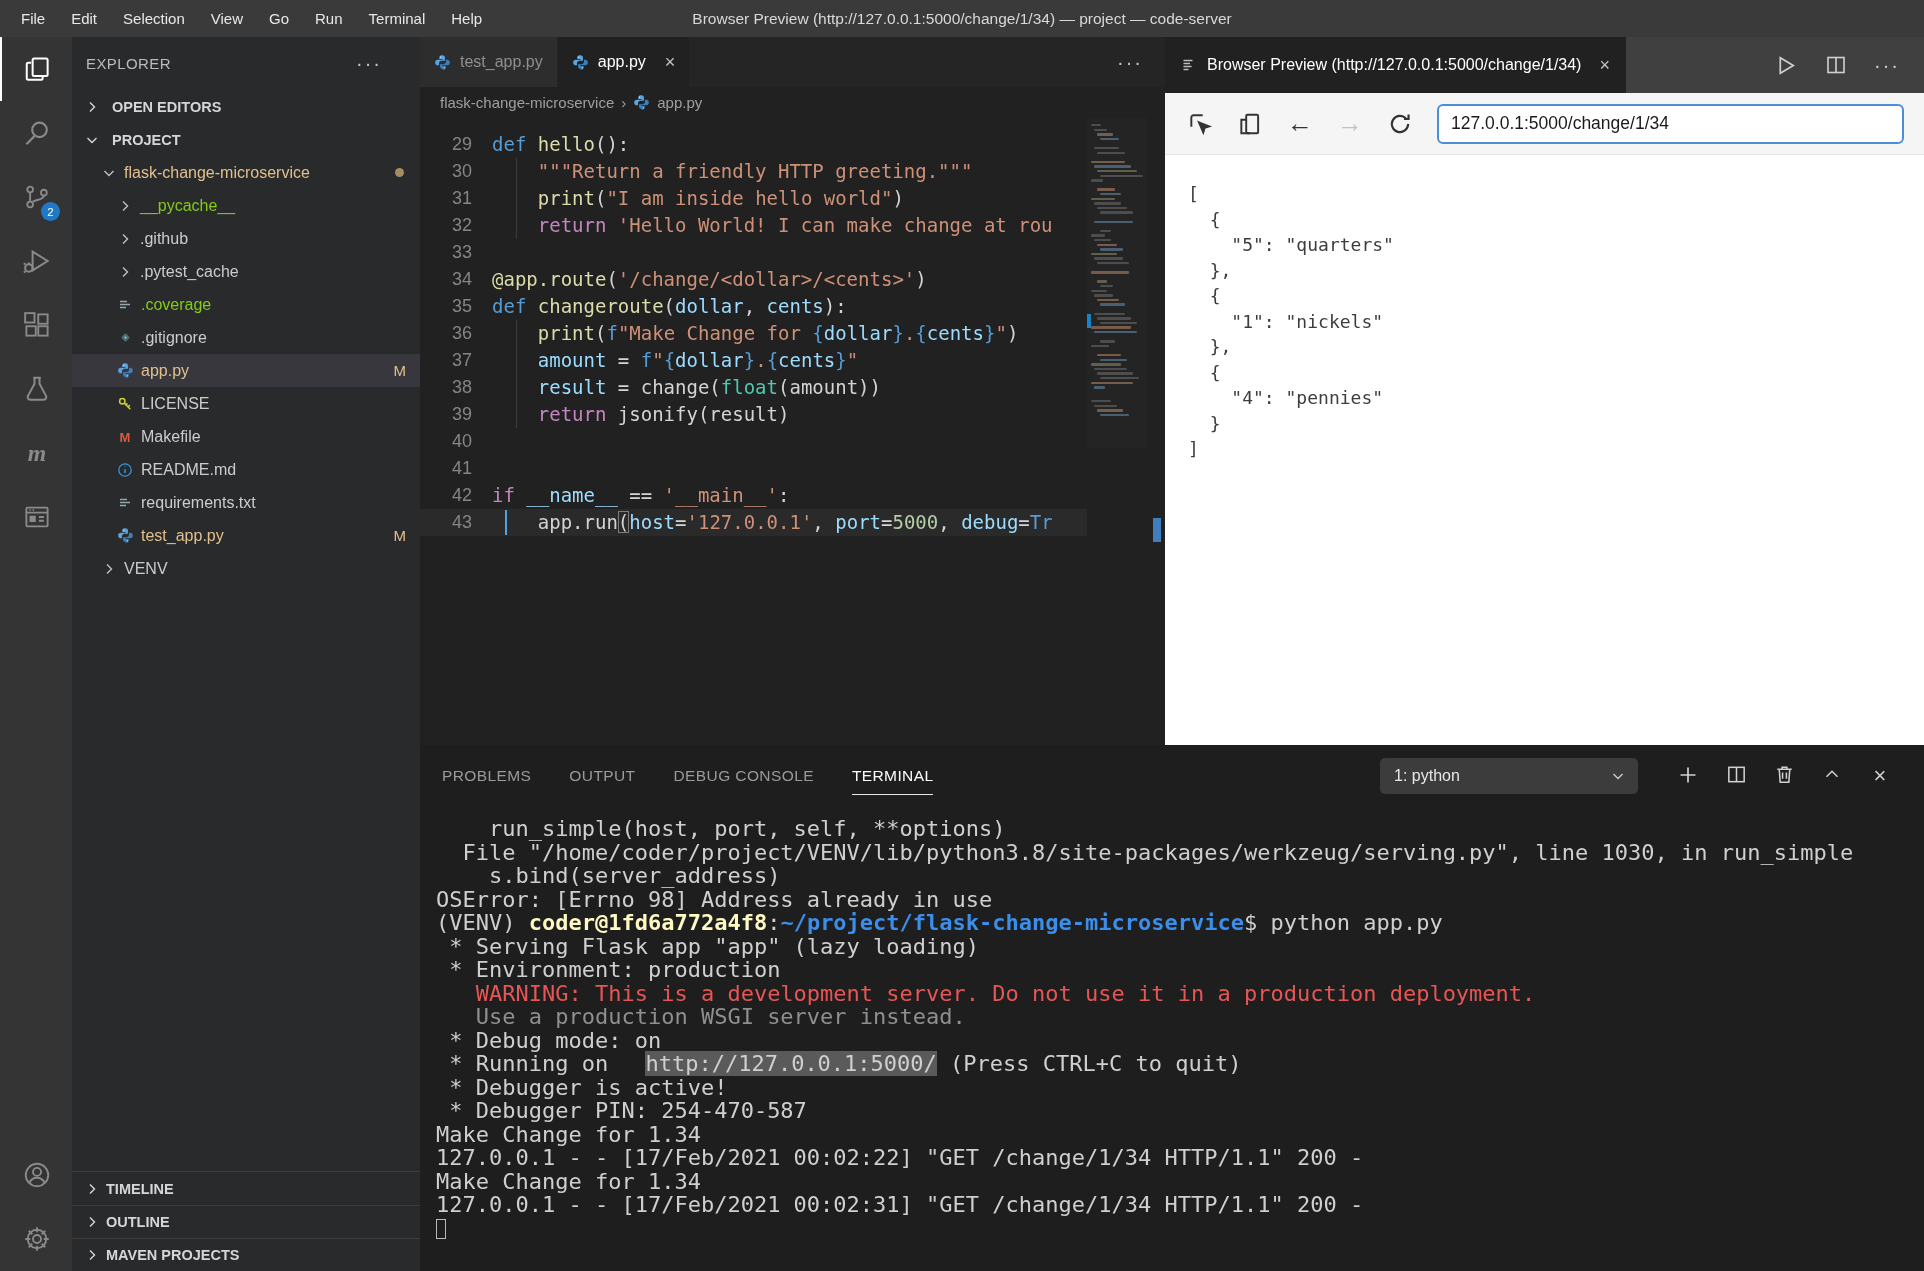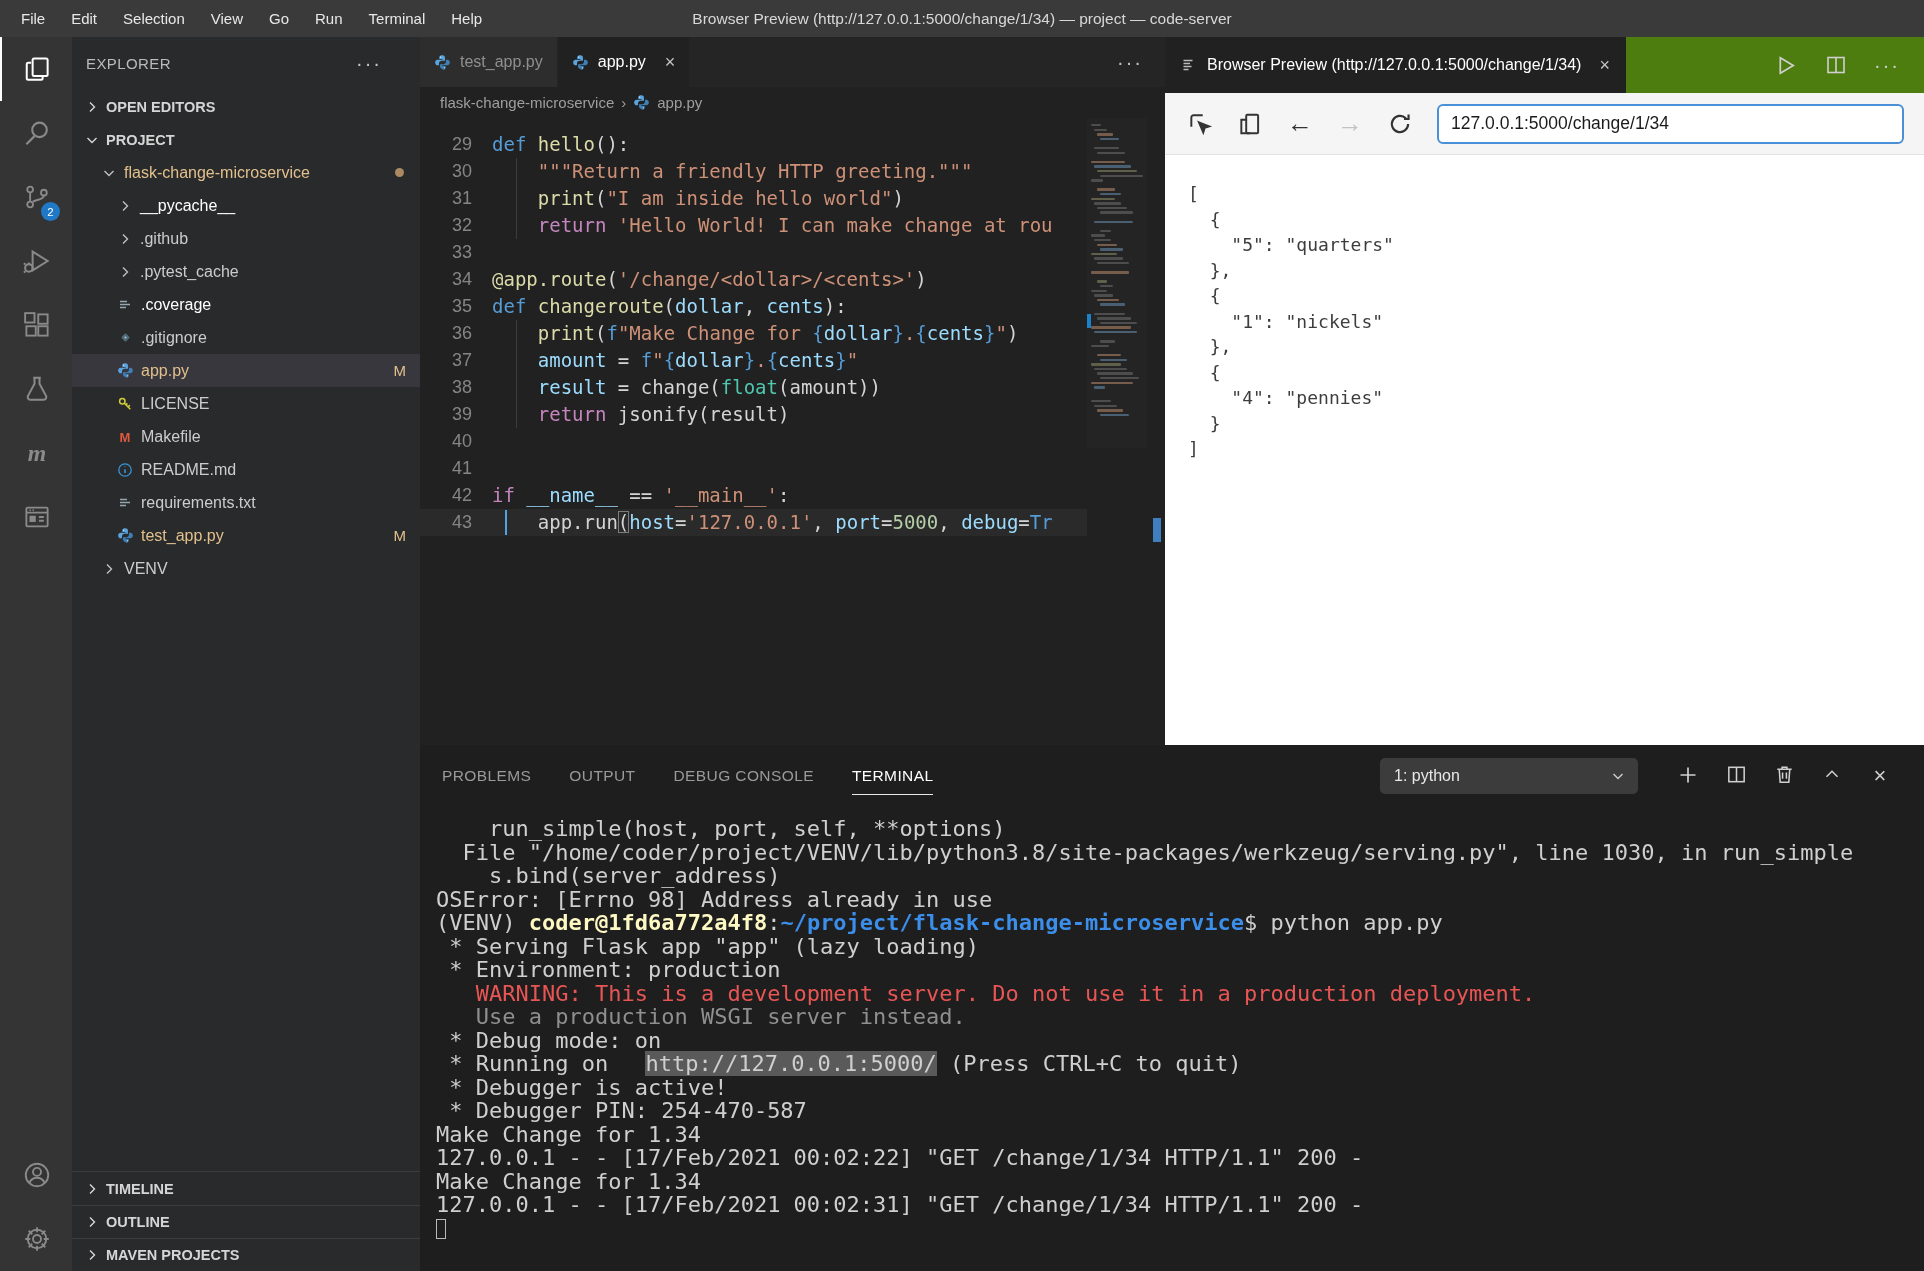--- a/index.html
+++ b/index.html
@@ -24,30 +24,30 @@
   .ab-item.active { color:#ffffff; border-left:2px solid #ffffff; }
   .ab-badge { position:absolute; right:12px; bottom:8px; min-width:19px; height:19px; border-radius:10px;
               background:#2079c7; color:#fff; font-size:11.5px; display:flex; align-items:center; justify-content:center; }
   .ab-spacer { flex:1; }
 
   
   .sidebar { width:348px; background:#292a2b; display:flex; flex-direction:column; color:#cccccc; }
   .sb-header { height:53px; display:flex; align-items:center; padding:0 14px; color:#bbbbbb;
                font-size:15px; letter-spacing:.4px; }
   .sb-header .dots { margin-left:auto; margin-right:24px; color:#c5c5c5; font-size:20px; letter-spacing:2px; }
-  .sb-sec { height:33px; display:flex; align-items:center; gap:6px; padding-left:12px;
+  .sb-sec { height:33px; display:flex; align-items:center; gap:12px; padding-left:12px;
             font-weight:bold; font-size:14.5px; color:#d6d6d6; }
   .tree { flex:1; overflow:hidden; }
   .tree-row { height:33px; display:flex; align-items:center; gap:7px; font-size:16px; position:relative; }
   .tree-row.selected { background:#37373d; }
   .tree-row .chev { display:flex; width:17px; justify-content:center; color:#c0c0c0; flex:0 0 auto;}
   .tree-row .ficon { display:flex; width:18px; justify-content:center; flex:0 0 auto; }
   .tree-row .lbl { white-space:nowrap; }
   .tree-row .lbl.modified { color:#e2c08d; }
-  .tree-row .lbl.dim { color:#ffffff;text-align:right; }
+  .tree-row .lbl.dim { color:#84cc16;text-align:right; }
   .tree-badge { position:absolute; right:14px; color:#e2c08d; font-size:15px; }
   .tree-dot { position:absolute; right:16px; width:9px; height:9px; border-radius:50%; background:#a98a62; }
   .sb-bottom { border-top:1px solid #3d3d3d; }
   .sb-brow { height:33px; display:flex; align-items:center; gap:6px; padding-left:12px; font-weight:bold;
              font-size:14.5px; color:#d6d6d6; border-top:1px solid #3d3d3d; }
   .sb-brow:first-child { border-top:none; }
 
   
   .workbench { flex:1; display:flex; flex-direction:column; }
   .editors-row { height:708px; display:flex; }
@@ -75,21 +75,21 @@
   .s-st{color:#ce9178} .s-vr{color:#9cdcfe} .s-ty{color:#4ec9b0} .s-nu{color:#b5cea8}
   .brk { outline:1px solid #7c7c7c; outline-offset:-1px; }
   .guide { position:absolute; width:1px; background:#3c3c3c; left:96px; }
   .cursorbar { position:absolute; left:85px; width:2px; height:25px; background:#4fa3e3; top:1px; }
   .minimap { position:absolute; top:0; right:18px; width:60px; height:330px; background:#242424; }
   .mm-bar { position:absolute; height:2.4px; border-radius:1px; }
   .ov-mark { position:absolute; right:4px; top:400px; width:8px; height:24px; background:#3f7fbf; }
 
   
   .preview-group { flex:1; display:flex; flex-direction:column; background:#fff; }
-  .ptabs { height:56px; background:#4d7c0f; display:flex; align-items:stretch; }
+  .ptabs { height:56px; background:#404040; display:flex; align-items:stretch; }
   .ptab { display:flex; align-items:center; gap:10px; padding:0 16px; background:#212121; color:#ffffff; font-size:16px; }
   .ptab .closex { margin-left:8px; font-size:18px; color:#c5c5c5; }
   .ptab-actions { margin-left:auto; display:flex; align-items:center; gap:26px; padding-right:24px; color:#d0d0d0; }
   .pv-toolbar { height:62px; background:#f5f5f5; border-bottom:1px solid #e2e2e2; display:flex; align-items:center;
                 gap:24px; padding:0 20px 0 22px; color:#333; }
   .pv-toolbar .tb-ic { display:flex; align-items:center; font-size:26px; color:#333; }
   .pv-toolbar .disabled { color:#c2c2c2; }
   .url-input { flex:1; height:40px; border:2px solid #4a90d9; border-radius:6px; background:#fff;
                font-size:17.5px; color:#1b1b1b; padding:0 12px; outline:none;
                font-family:"Liberation Sans", sans-serif; }

